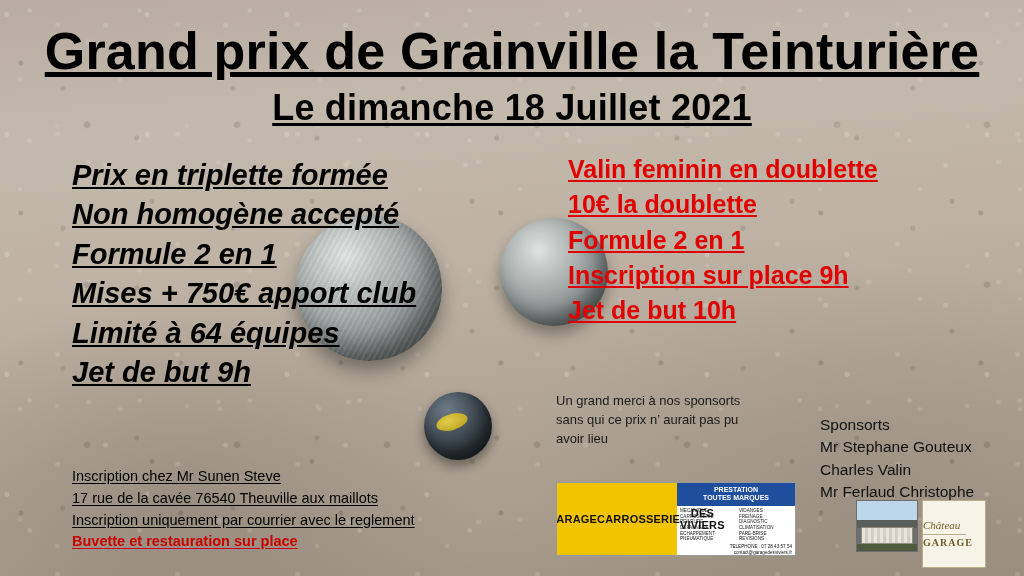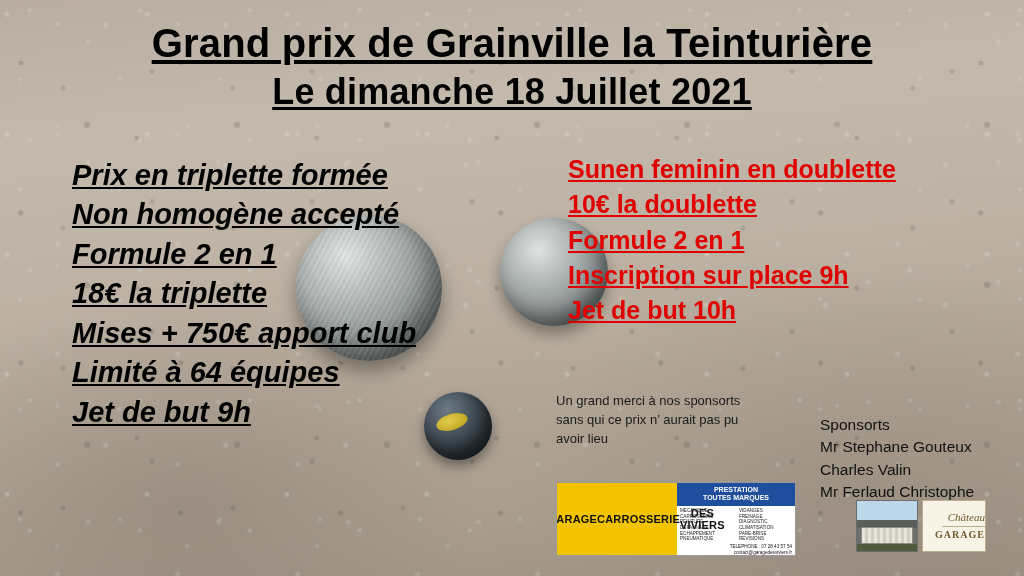--- a/index.html
+++ b/index.html
@@ -94,21 +94,21 @@
 
   
   #title-block {
     position: absolute;
     left: 0; top: 18px;
     width: 1024px;
     text-align: center;
   }
   .title-line {
     display: inline-block;
-    font-size: 40px;
+    font-size: 52px;
     font-weight: bold;
     color: #000;
     text-decoration: underline;
     text-underline-offset: 3px;
     line-height: 1.28;
     letter-spacing: .2px;
   }
   .title-line.second { font-size: 36px; }
 
   #left-column {
@@ -272,26 +272,26 @@
   #sponsor-building .ground {
     position: absolute; left: 0; bottom: 0;
     width: 100%; height: 14%;
     background: #4f5b3c;
   }
 
   
   #sponsor-valin {
     position: absolute;
     left: 922px; top: 500px;
-    width: 64px; height: 52px;
+    width: 64px; height: 68px;
     background: #f7f3e6;
     border: 1px solid #b9ad8c;
     display: flex;
     flex-direction: column;
-    align-items: flex-end;
+    align-items: flex-start;
     justify-content: center;
     text-align: center;
     color: #6e5a2a;
   }
   .valin-script {
     font-family: "Liberation Serif", serif;
     font-style: italic;
     font-size: 11px;
     line-height: 1.05;
   }
@@ -321,29 +321,34 @@
 
   <div id="title-block">
     <div><span class="title-line">Grand prix de Grainville la Teinturière</span></div>
     <div><span class="title-line second">Le dimanche 18 Juillet 2021</span></div>
   </div>
 
   <div id="left-column">
     <div class="left-line">Prix en triplette formée</div>
     <div class="left-line">Non homogène accepté</div>
     <div class="left-line">Formule 2 en 1</div>
-    <div class="left-line">18€ la triplette</div>
     <div class="left-line">Mises  + 750€ apport club</div>
     <div class="left-line">Limité à 64 équipes</div>
     <div class="left-line">Jet de but 9h</div>
   </div>
 
+  <div id="left-small">
+    <div class="small-line">Inscription chez Mr Sunen Steve</div>
+    <div class="small-line">17 rue de la cavée 76540 Theuville aux maillots</div>
+    <div class="small-line">Inscription uniquement par courrier avec le reglement</div>
+    <div class="small-line red">Buvette et restauration  sur place</div>
+  </div>
 
   <div id="right-column">
-    <div class="right-line">Sunen feminin en doublette</div>
+    <div class="right-line">Valin feminin en doublette</div>
     <div class="right-line">10€ la doublette</div>
     <div class="right-line">Formule 2 en 1</div>
     <div class="right-line">Inscription sur place 9h</div>
     <div class="right-line">Jet de but 10h</div>
   </div>
 
   <div id="thanks-note">Un grand merci à nos sponsorts sans qui ce prix n’ aurait pas pu avoir lieu</div>
 
   <div id="sponsors-list">
     <div>Sponsorts</div>

